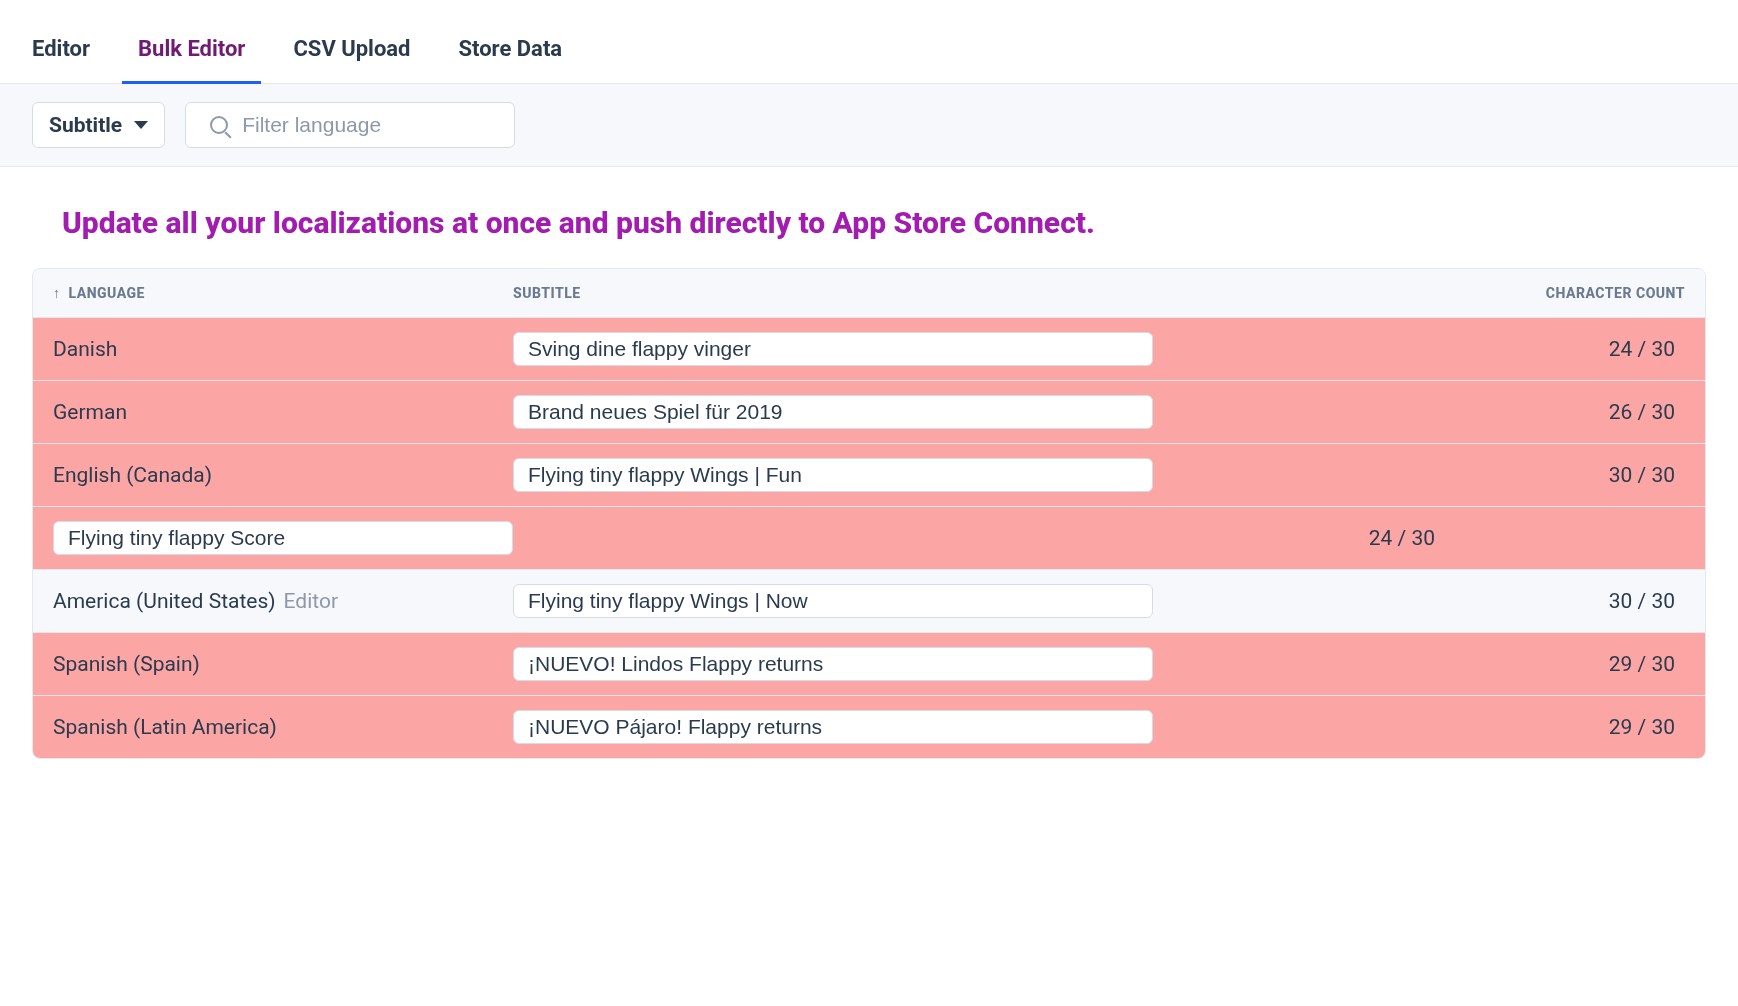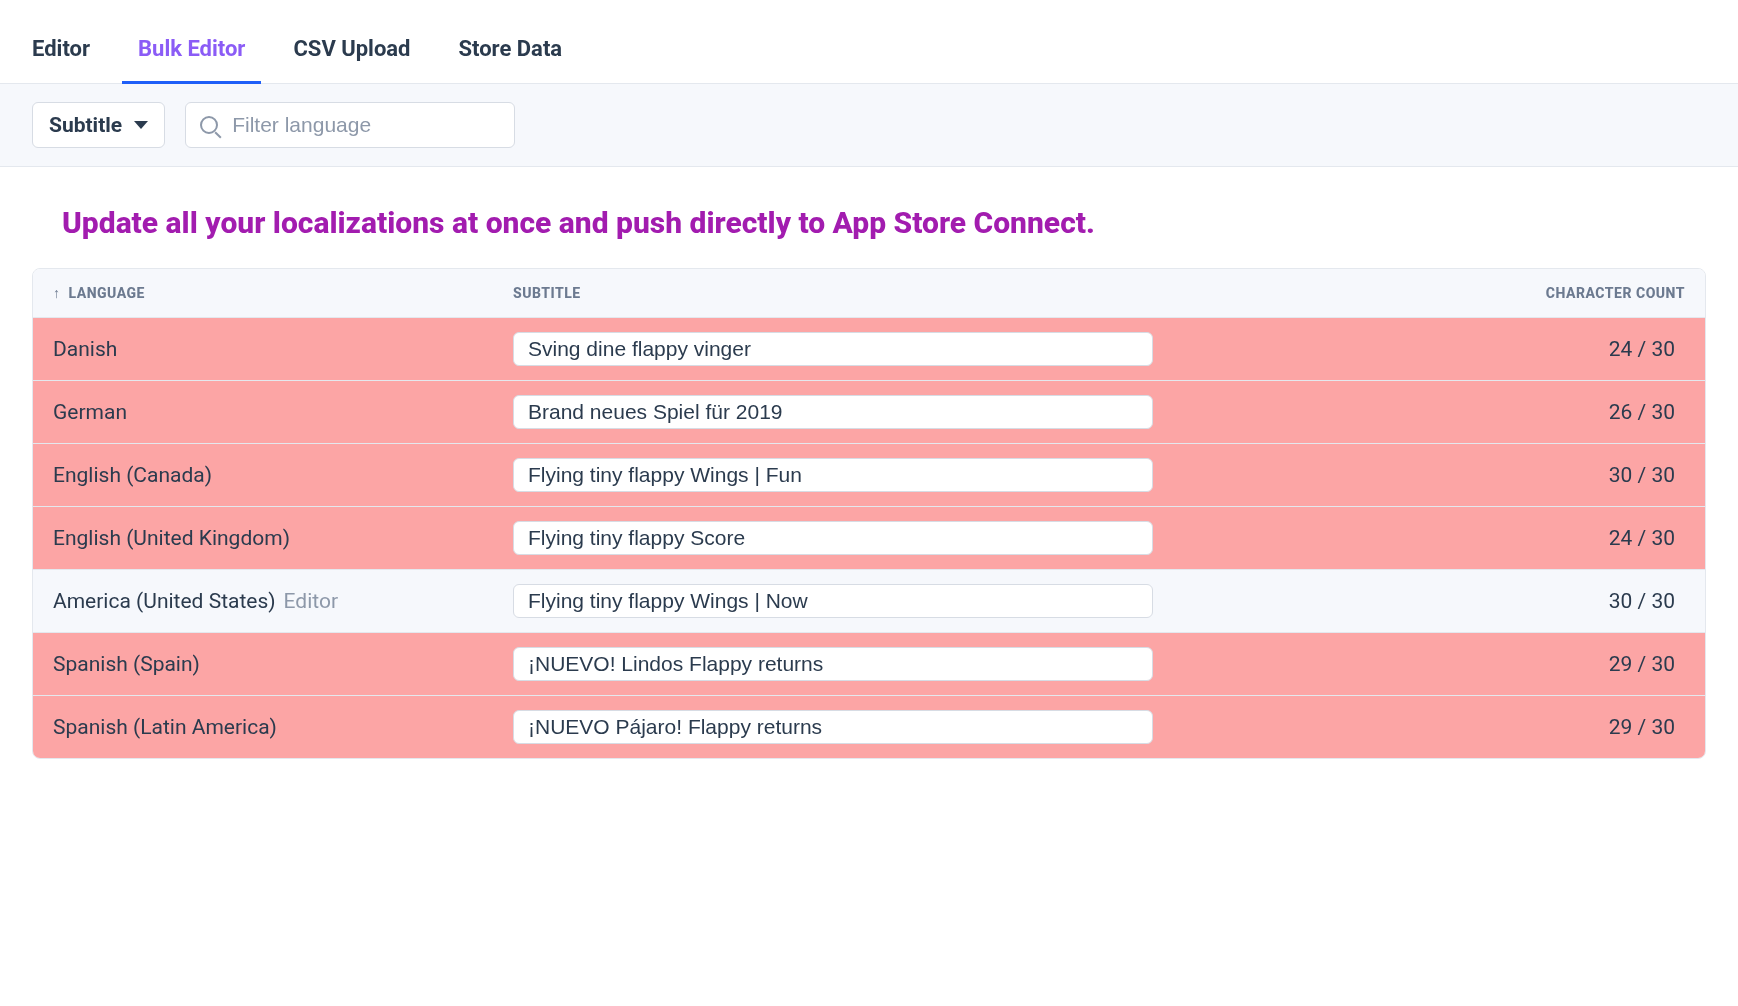--- a/index.html
+++ b/index.html
@@ -16,21 +16,21 @@
   }
   .tab {
     font-size: 22px;
     font-weight: 700;
     color: #2b3b4e;
     padding-bottom: 22px;
     cursor: pointer;
     position: relative;
   }
   .tab.active {
-    color: #8b5cf6;
+    color: #701a75;
   }
   .tab.active::after {
     content: "";
     position: absolute;
     left: -16px;
     right: -16px;
     bottom: -1px;
     height: 3px;
     background: #1f5ff8;
   }
@@ -58,21 +58,21 @@
   .caret-down {
     width: 0; height: 0;
     border-left: 7px solid transparent;
     border-right: 7px solid transparent;
     border-top: 8px solid #2b3b4e;
   }
   .searchbox {
     background: #fff;
     border: 1px solid #d7dce4;
     border-radius: 6px;
-    padding: 10px 14px;
+    padding: 10px 24px;
     display: inline-flex;
     align-items: center;
     gap: 14px;
     width: 330px;
   }
   .searchbox input {
     border: none;
     outline: none;
     font-size: 21px;
     color: #2b3b4e;
@@ -206,21 +206,20 @@
         <div class="lang-cell"><span>German</span></div>
         <div><input type="text" class="subtitle-input" value="Brand neues Spiel für 2019" style=""></div>
         <div class="count-cell">26 / 30</div>
       </div>
       <div class="trow">
         <div class="lang-cell"><span>English (Canada)</span></div>
         <div><input type="text" class="subtitle-input" value="Flying tiny flappy Wings | Fun" style=""></div>
         <div class="count-cell">30 / 30</div>
       </div>
       <div class="trow">
-        <div class="lang-cell"><span>English (United Kingdom)</span></div>
         <div><input type="text" class="subtitle-input" value="Flying tiny flappy Score" style=""></div>
         <div class="count-cell">24 / 30</div>
       </div>
       <div class="trow primary">
         <div class="lang-cell"><span>America (United States)</span><span class="primary-tag">Editor</span></div>
         <div><input type="text" class="subtitle-input" value="Flying tiny flappy Wings | Now" style=""></div>
         <div class="count-cell">30 / 30</div>
       </div>
       <div class="trow">
         <div class="lang-cell"><span>Spanish (Spain)</span></div>

